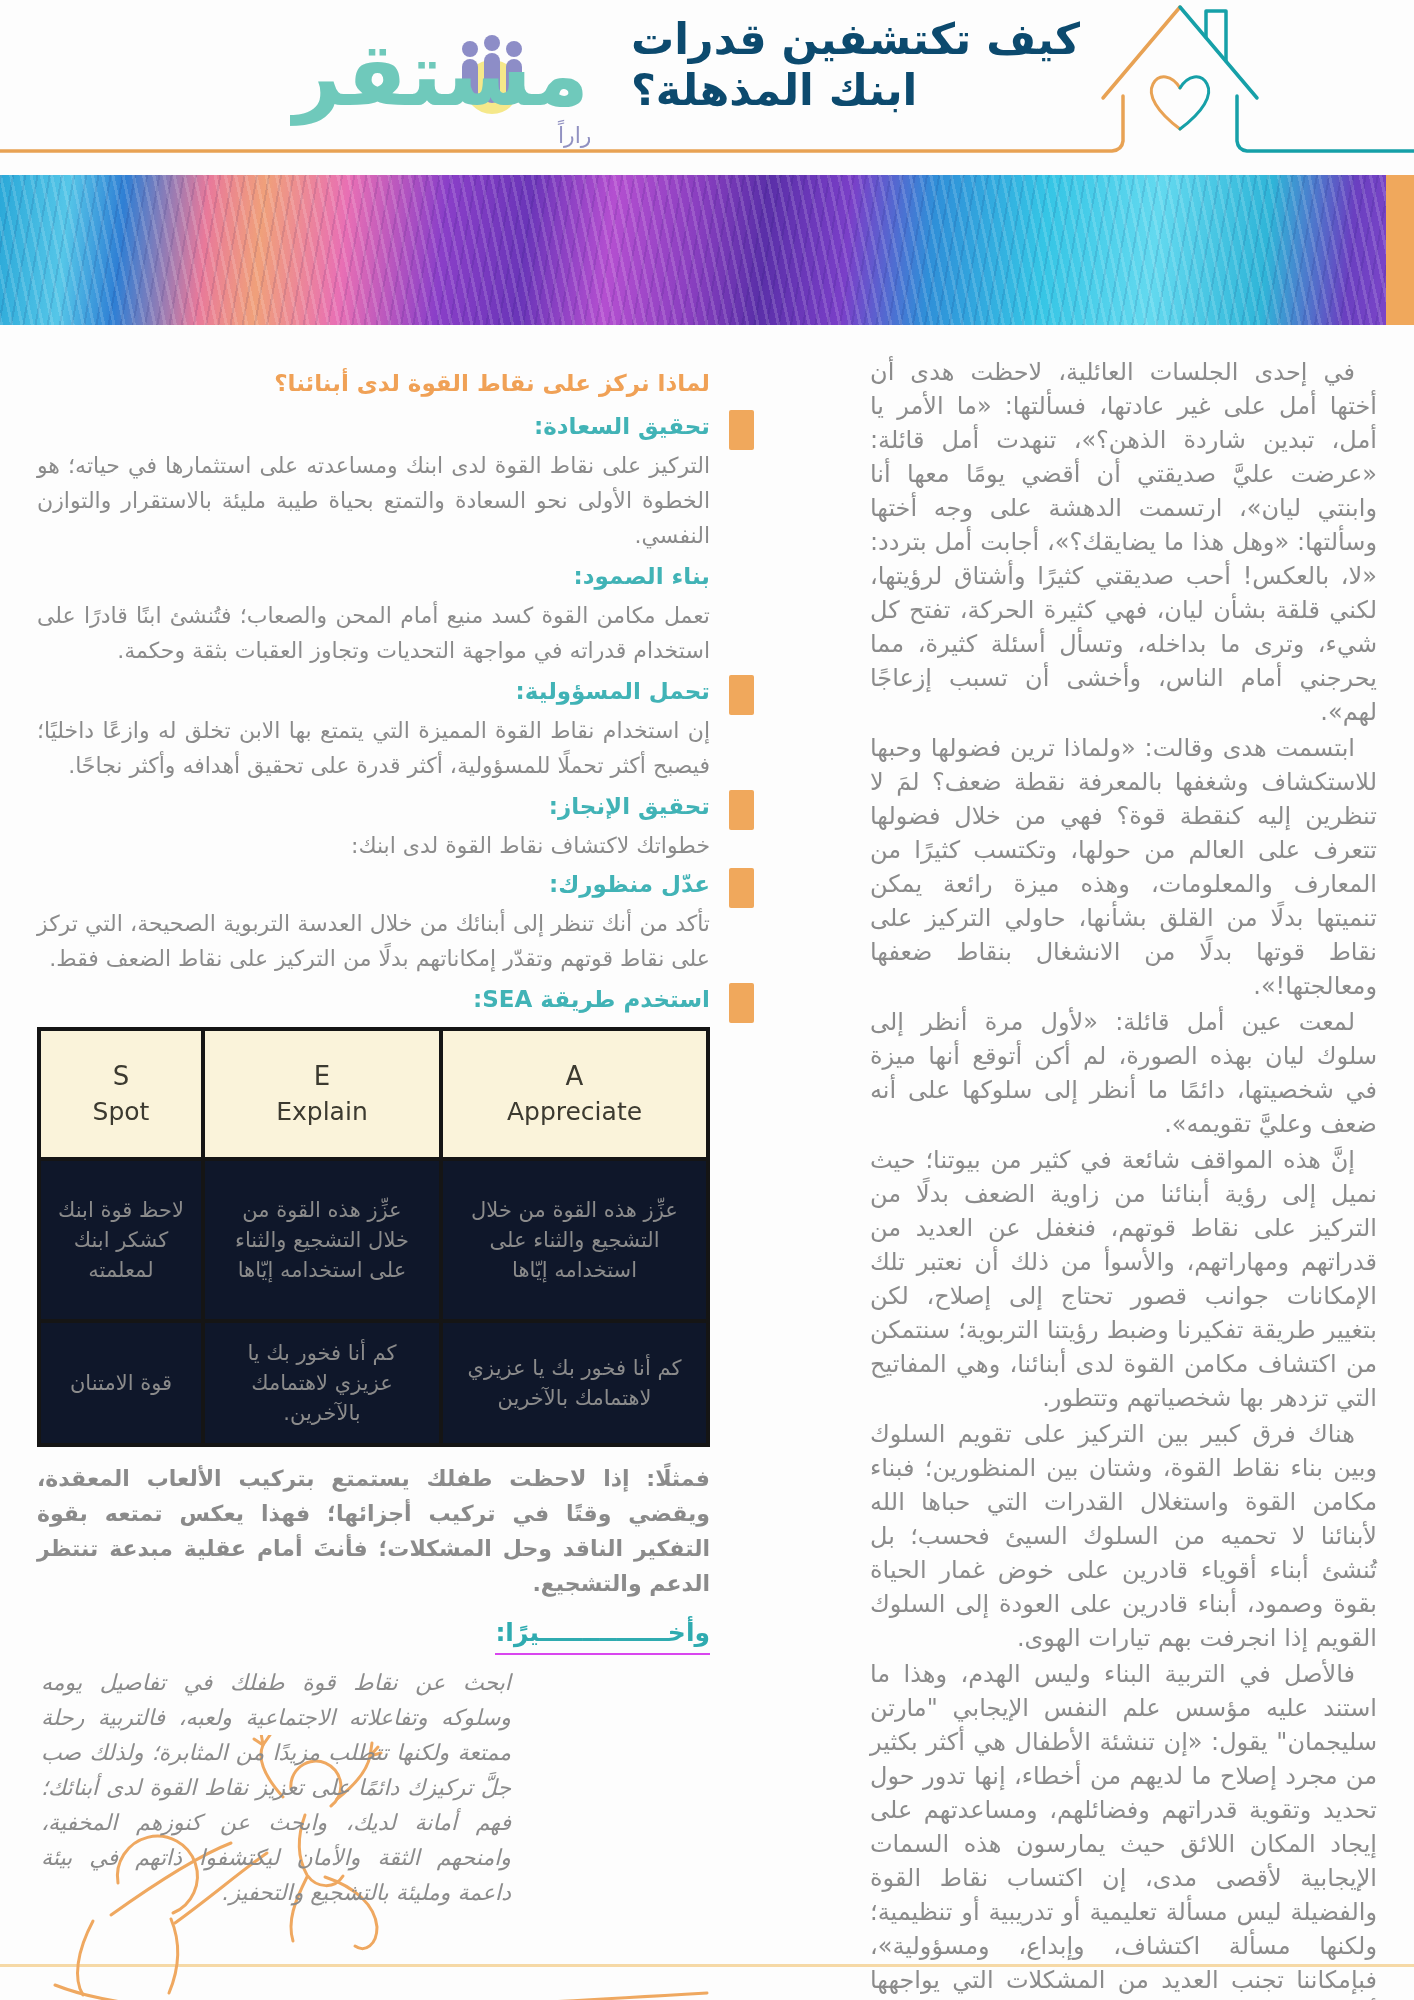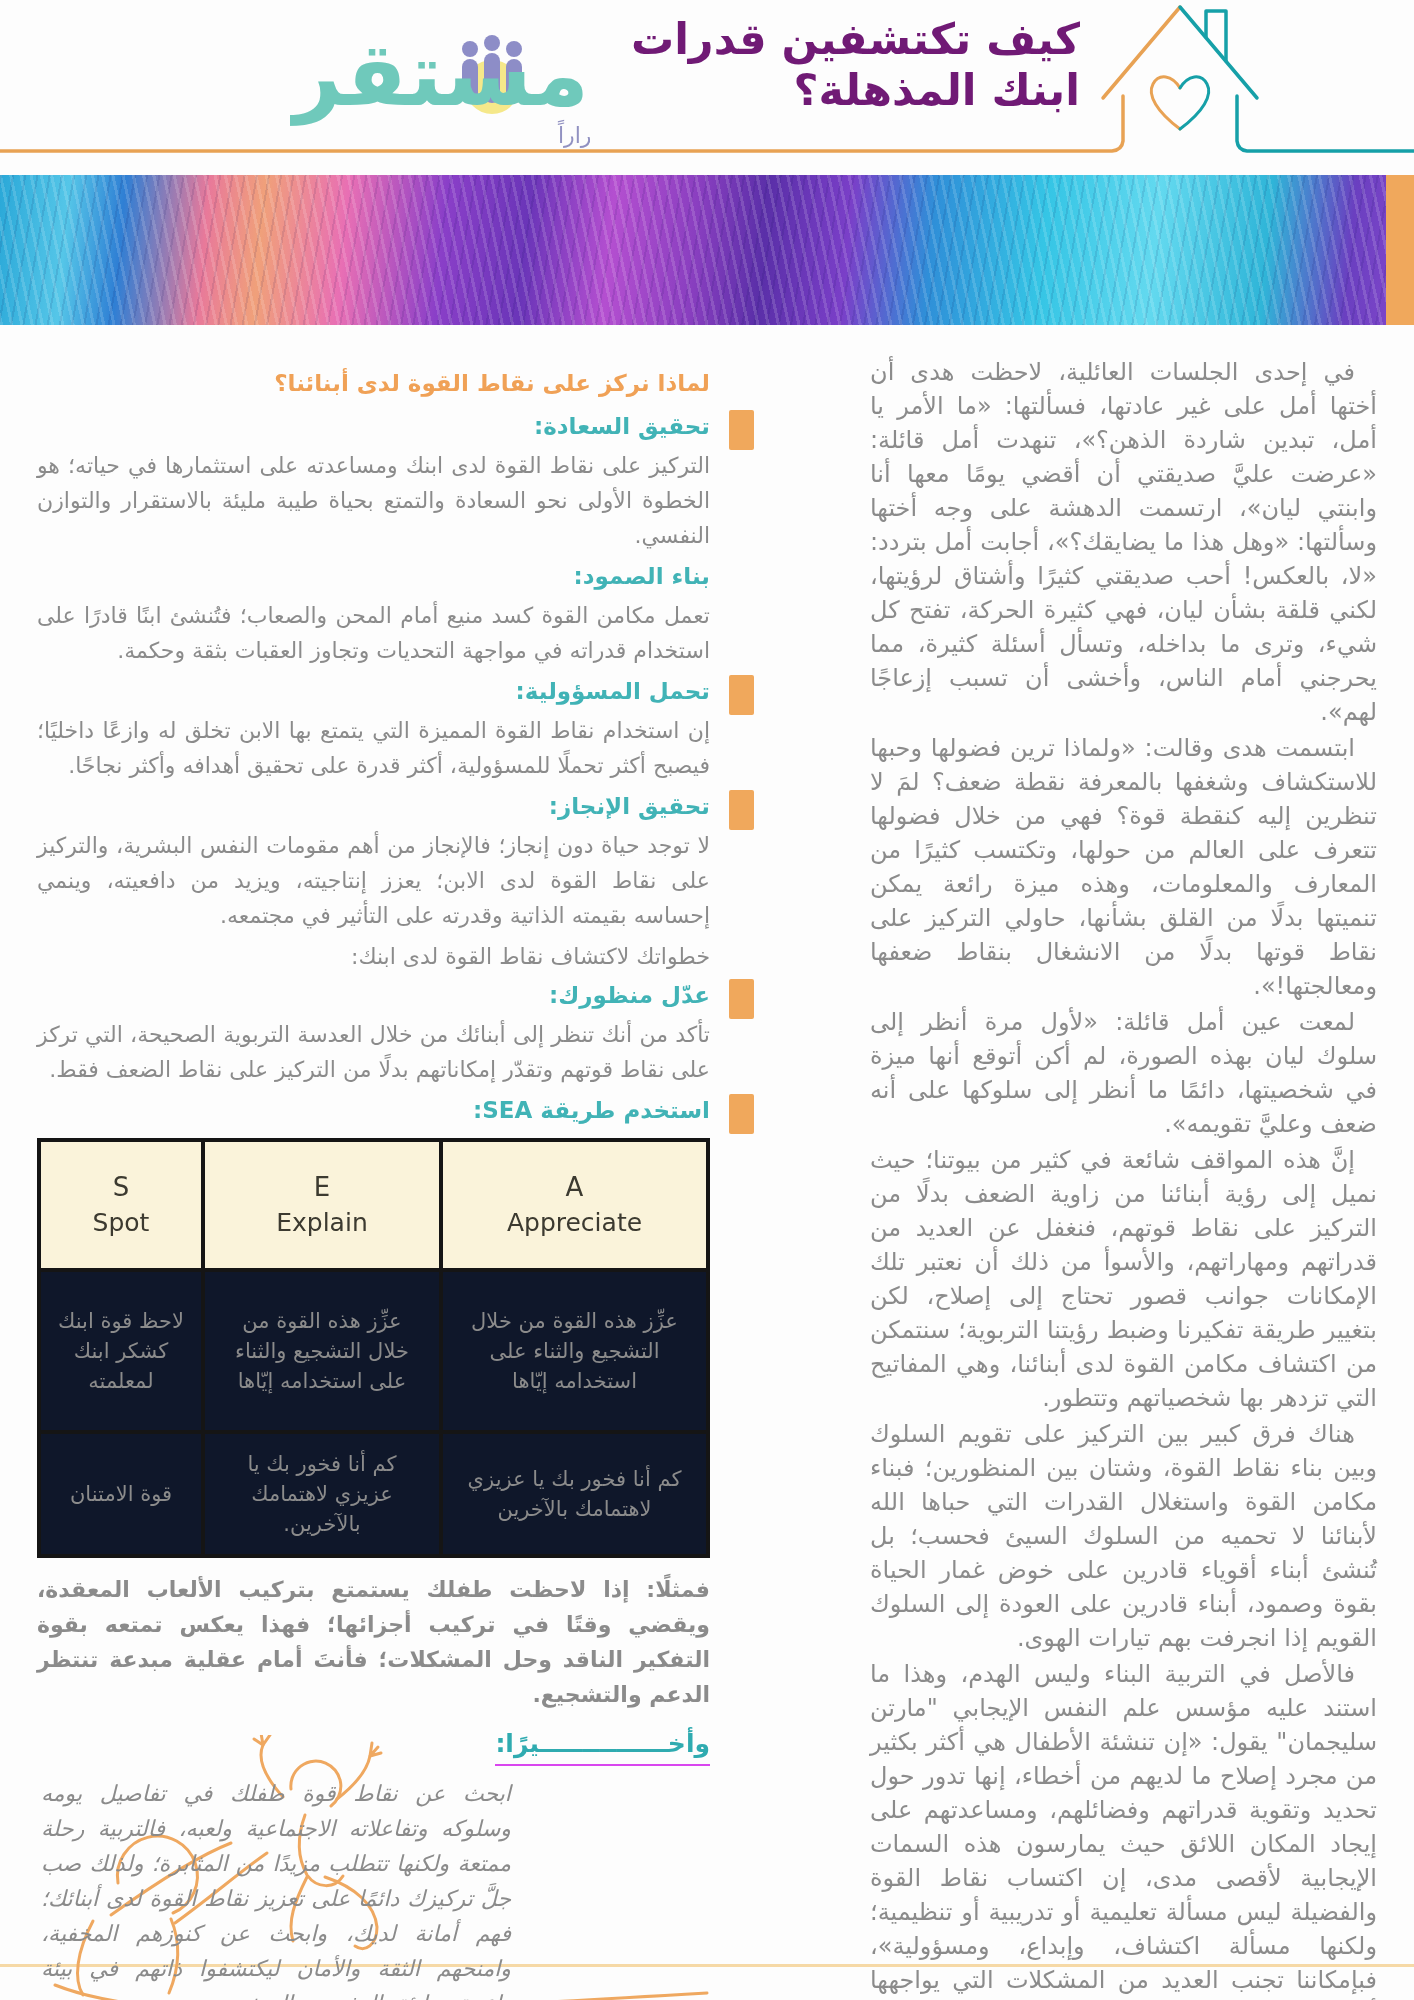--- a/index.html
+++ b/index.html
@@ -2,22 +2,22 @@
 <html lang="ar" dir="rtl"><head>
 <meta charset="utf-8">
 <style>
   html,body{margin:0;padding:0;background:#ffffff;}
   body{font-family:"DejaVu Sans",sans-serif;}
   .page{position:relative;width:1414px;height:2000px;background:#fdfdfd;overflow:hidden;direction:rtl;}
 
   
   .hdr-svg{position:absolute;top:0;left:0;width:1414px;height:165px;}
   .logo{position:absolute;top:5px;left:290px;width:300px;height:150px;}
-  .title{position:absolute;top:14px;right:334px;text-align:right;direction:rtl;
-         color:#701a75;font-weight:bold;font-size:43px;line-height:51px;}
+  .title{position:absolute;top:14px;right:334px;text-align:left;direction:rtl;
+         color:#0c4a6e;font-weight:bold;font-size:43px;line-height:51px;}
 
   
   .banner{position:absolute;top:175px;left:0;width:1386px;height:150px;
     background:
       repeating-linear-gradient(78deg,rgba(255,255,255,.14) 0 3px,rgba(255,255,255,0) 3px 10px),
       repeating-linear-gradient(100deg,rgba(10,10,80,.10) 0 2px,rgba(0,0,0,0) 2px 12px),
       linear-gradient(95deg,#2aa8d8 0%,#55c6e8 5%,#2f7fd4 9%,#e8799a 15%,#f0a07a 19%,#e86fb4 25%,
         #8a3fc8 32%,#6a35b8 38%,#b44fd0 44%,#8a3fc0 50%,#5a2fa8 55%,#7a3fc8 61%,#2f8fd8 67%,
         #35c5e5 75%,#63d9ef 83%,#2fb5d8 91%,#6a3fc0 97%,#7b45c8 100%);}
   .banner-edge{position:absolute;top:175px;left:1386px;width:28px;height:150px;background:#f0a85c;}
@@ -123,21 +123,20 @@
     <div class="sub-h">
       <span>تحمل المسؤولية:</span>
       <span class="bullet"></span>
     </div>
     <div class="sec-body">إن استخدام نقاط القوة المميزة التي يتمتع بها الابن تخلق له وازعًا داخليًا؛ فيصبح أكثر تحملًا للمسؤولية، أكثر قدرة على تحقيق أهدافه وأكثر نجاحًا.</div>
 
     <div class="sub-h">
       <span>تحقيق الإنجاز:</span>
       <span class="bullet"></span>
     </div>
-    <div class="sec-body">لا توجد حياة دون إنجاز؛ فالإنجاز من أهم مقومات النفس البشرية، والتركيز على نقاط القوة لدى الابن؛ يعزز إنتاجيته، ويزيد من دافعيته، وينمي إحساسه بقيمته الذاتية وقدرته على التأثير في مجتمعه.</div>
 
     <div class="steps-intro">خطواتك لاكتشاف نقاط القوة لدى ابنك:</div>
 
     <div class="sub-h">
       <span>عدّل منظورك:</span>
       <span class="bullet"></span>
     </div>
     <div class="sec-body">تأكد من أنك تنظر إلى أبنائك من خلال العدسة التربوية الصحيحة، التي تركز على نقاط قوتهم وتقدّر إمكاناتهم بدلًا من التركيز على نقاط الضعف فقط.</div>
 
     <div class="sub-h">

